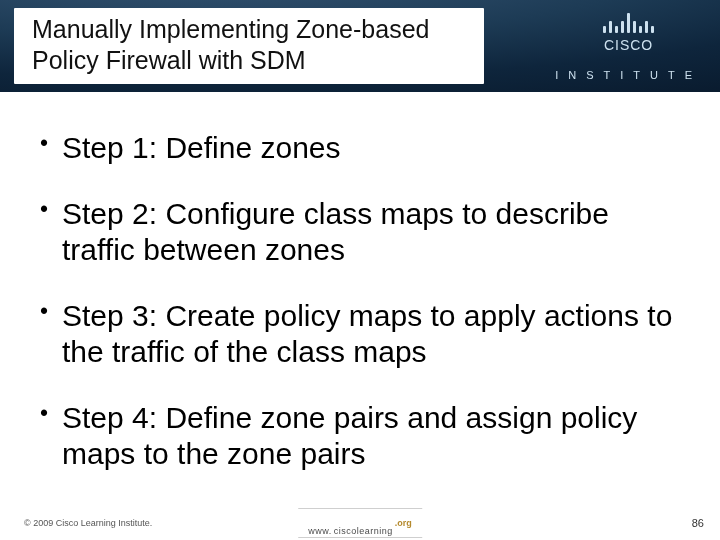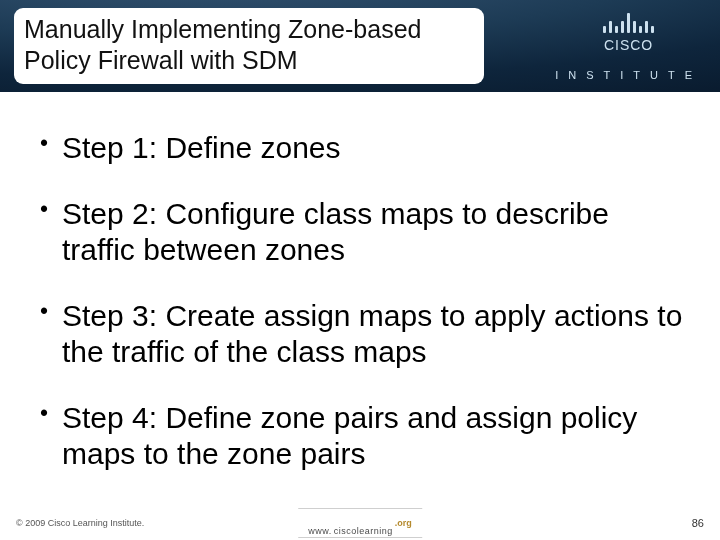--- a/index.html
+++ b/index.html
@@ -11,39 +11,39 @@
     display: flex; align-items: center; justify-content: space-between;
     padding: 8px 18px 8px 14px;
     color: #fff;
     position: relative;
   }
   .header-title {
     background: #fff;
     color: #111;
     font-size: 25px;
     line-height: 1.25;
-    padding: 6px 12px 8px 10px;
+    padding: 6px 12px 8px 18px;
     max-width: 470px;
-    border-radius: 9px;
+    border-radius: 1px;
   }
   .logo-wrap { display: flex; flex-direction: column; align-items: center; gap: 2px; }
   .cisco-bars { display: flex; align-items: flex-end; gap: 3px; height: 22px; margin-bottom: 2px; }
   .cisco-bars span { display: inline-block; width: 3px; background: #cde1ef; border-radius: 1px; }
   .logo-row { display: flex; align-items: baseline; gap: 8px; }
   .logo-cisco { font-size: 14px; letter-spacing: 1px; color: #cde1ef; }
   .logo-learning { font-family: "Times New Roman", serif; font-size: 32px; font-style: italic; color: #e9f2f8; line-height: 0.8; }
   .logo-inst { font-size: 11px; letter-spacing: 10px; color: #cde1ef; margin-top: 14px; align-self: flex-end; }
   .content { flex: 1; padding: 38px 34px 0 40px; }
   .bullets { list-style: none; }
   .bullets li { font-size: 30px; line-height: 1.2; color: #000; margin-bottom: 30px; position: relative; padding-left: 22px; }
   .bullets li::before { content: "•"; position: absolute; left: 0; top: 0; font-size: 23px; }
   .footer {
     height: 30px;
     display: flex; align-items: center; justify-content: space-between;
-    padding: 0 16px 4px 16px;
+    padding: 0 16px 4px 24px;
     font-size: 9px; color: #555; text-align: center;
   }
   .footer-center {
     position: absolute; left: 50%; transform: translateX(-50%);
     display: flex; align-items: center; gap: 2px;
     font-family: Verdana, sans-serif;
     color: #7a7a7a;
     border-top: 1px solid #cfcfcf;
     border-bottom: 1px solid #cfcfcf;
     padding: 1px 10px;
@@ -76,21 +76,21 @@
         <span class="logo-cisco">CISCO</span>
       </div>
       <div class="logo-inst">INSTITUTE</div>
     </div>
   </div>
 
   <div class="content">
     <ul class="bullets">
       <li>Step 1: Define zones</li>
       <li>Step 2: Configure class maps to describe traffic between zones</li>
-      <li>Step 3: Create assign maps to apply actions to the traffic of the class maps</li>
+      <li>Step 3: Create policy maps to apply actions to the traffic of the class maps</li>
       <li>Step 4: Define zone pairs and assign policy maps to the zone pairs</li>
     </ul>
   </div>
 
   <div class="footer">
     <div>© 2009 Cisco Learning Institute.</div>
     <div class="footer-center">
       <span class="cl">www.</span>
         <span class="cl">ciscolearning</span>
         <span class="org">.org</span>

